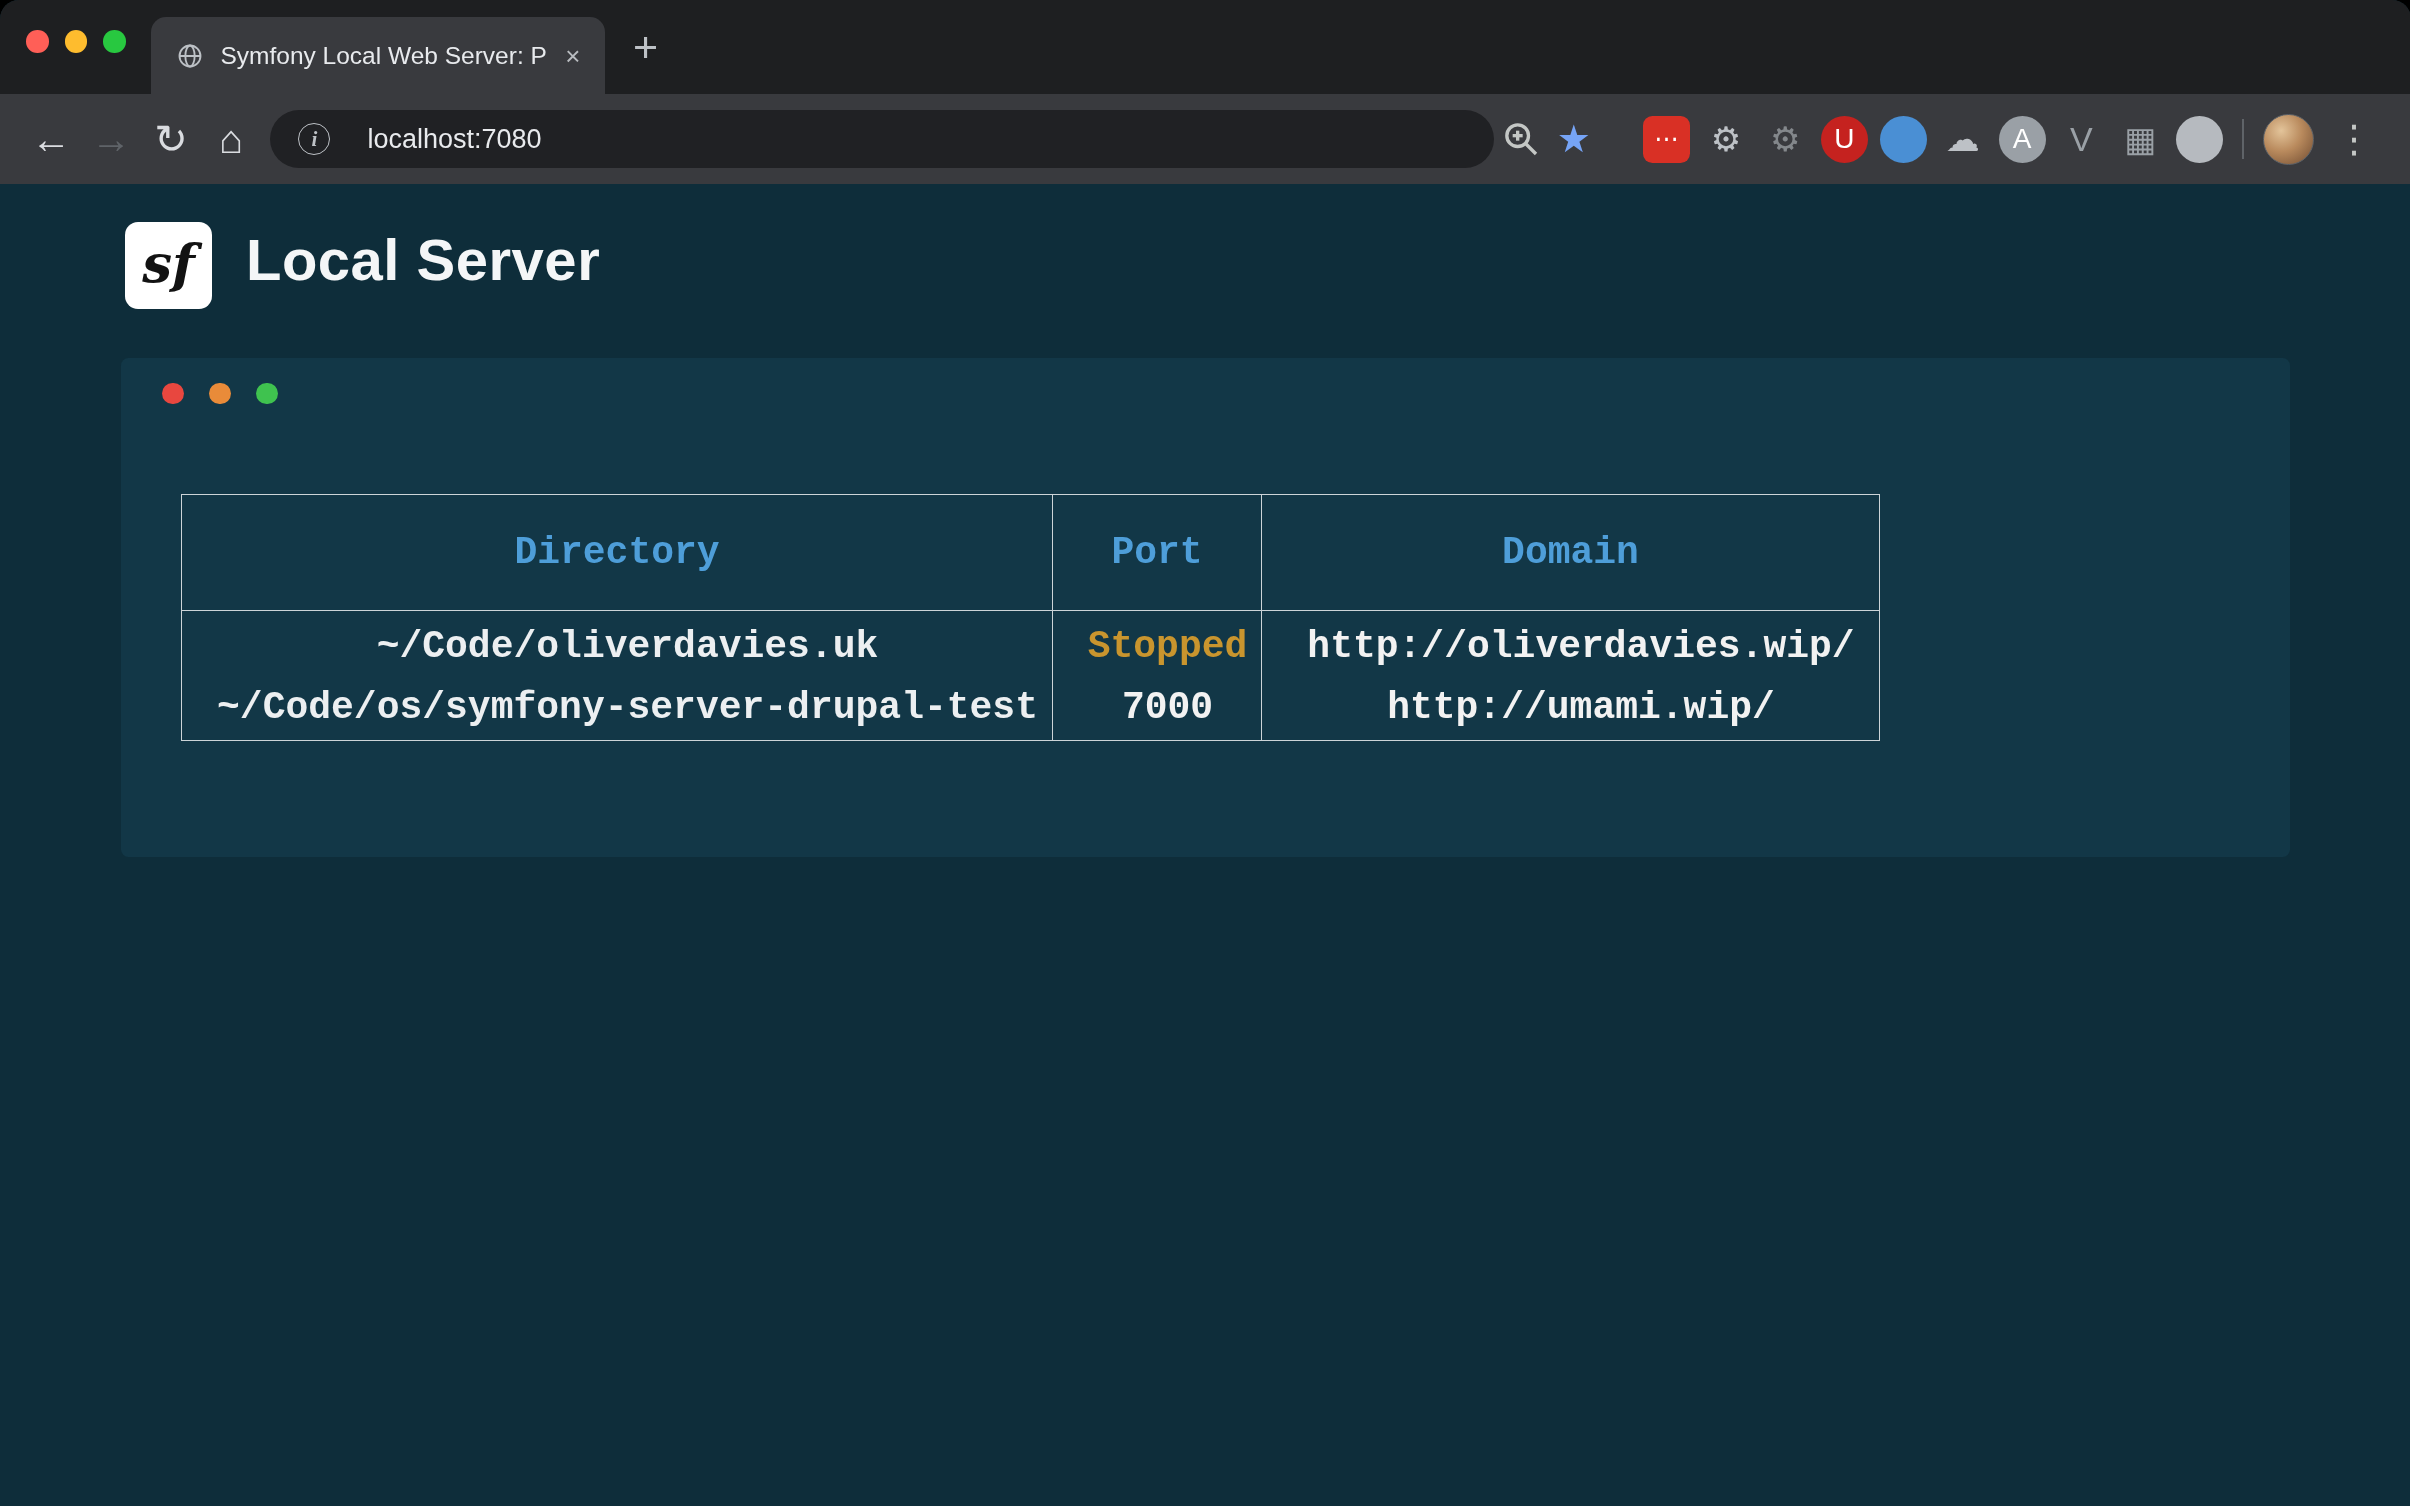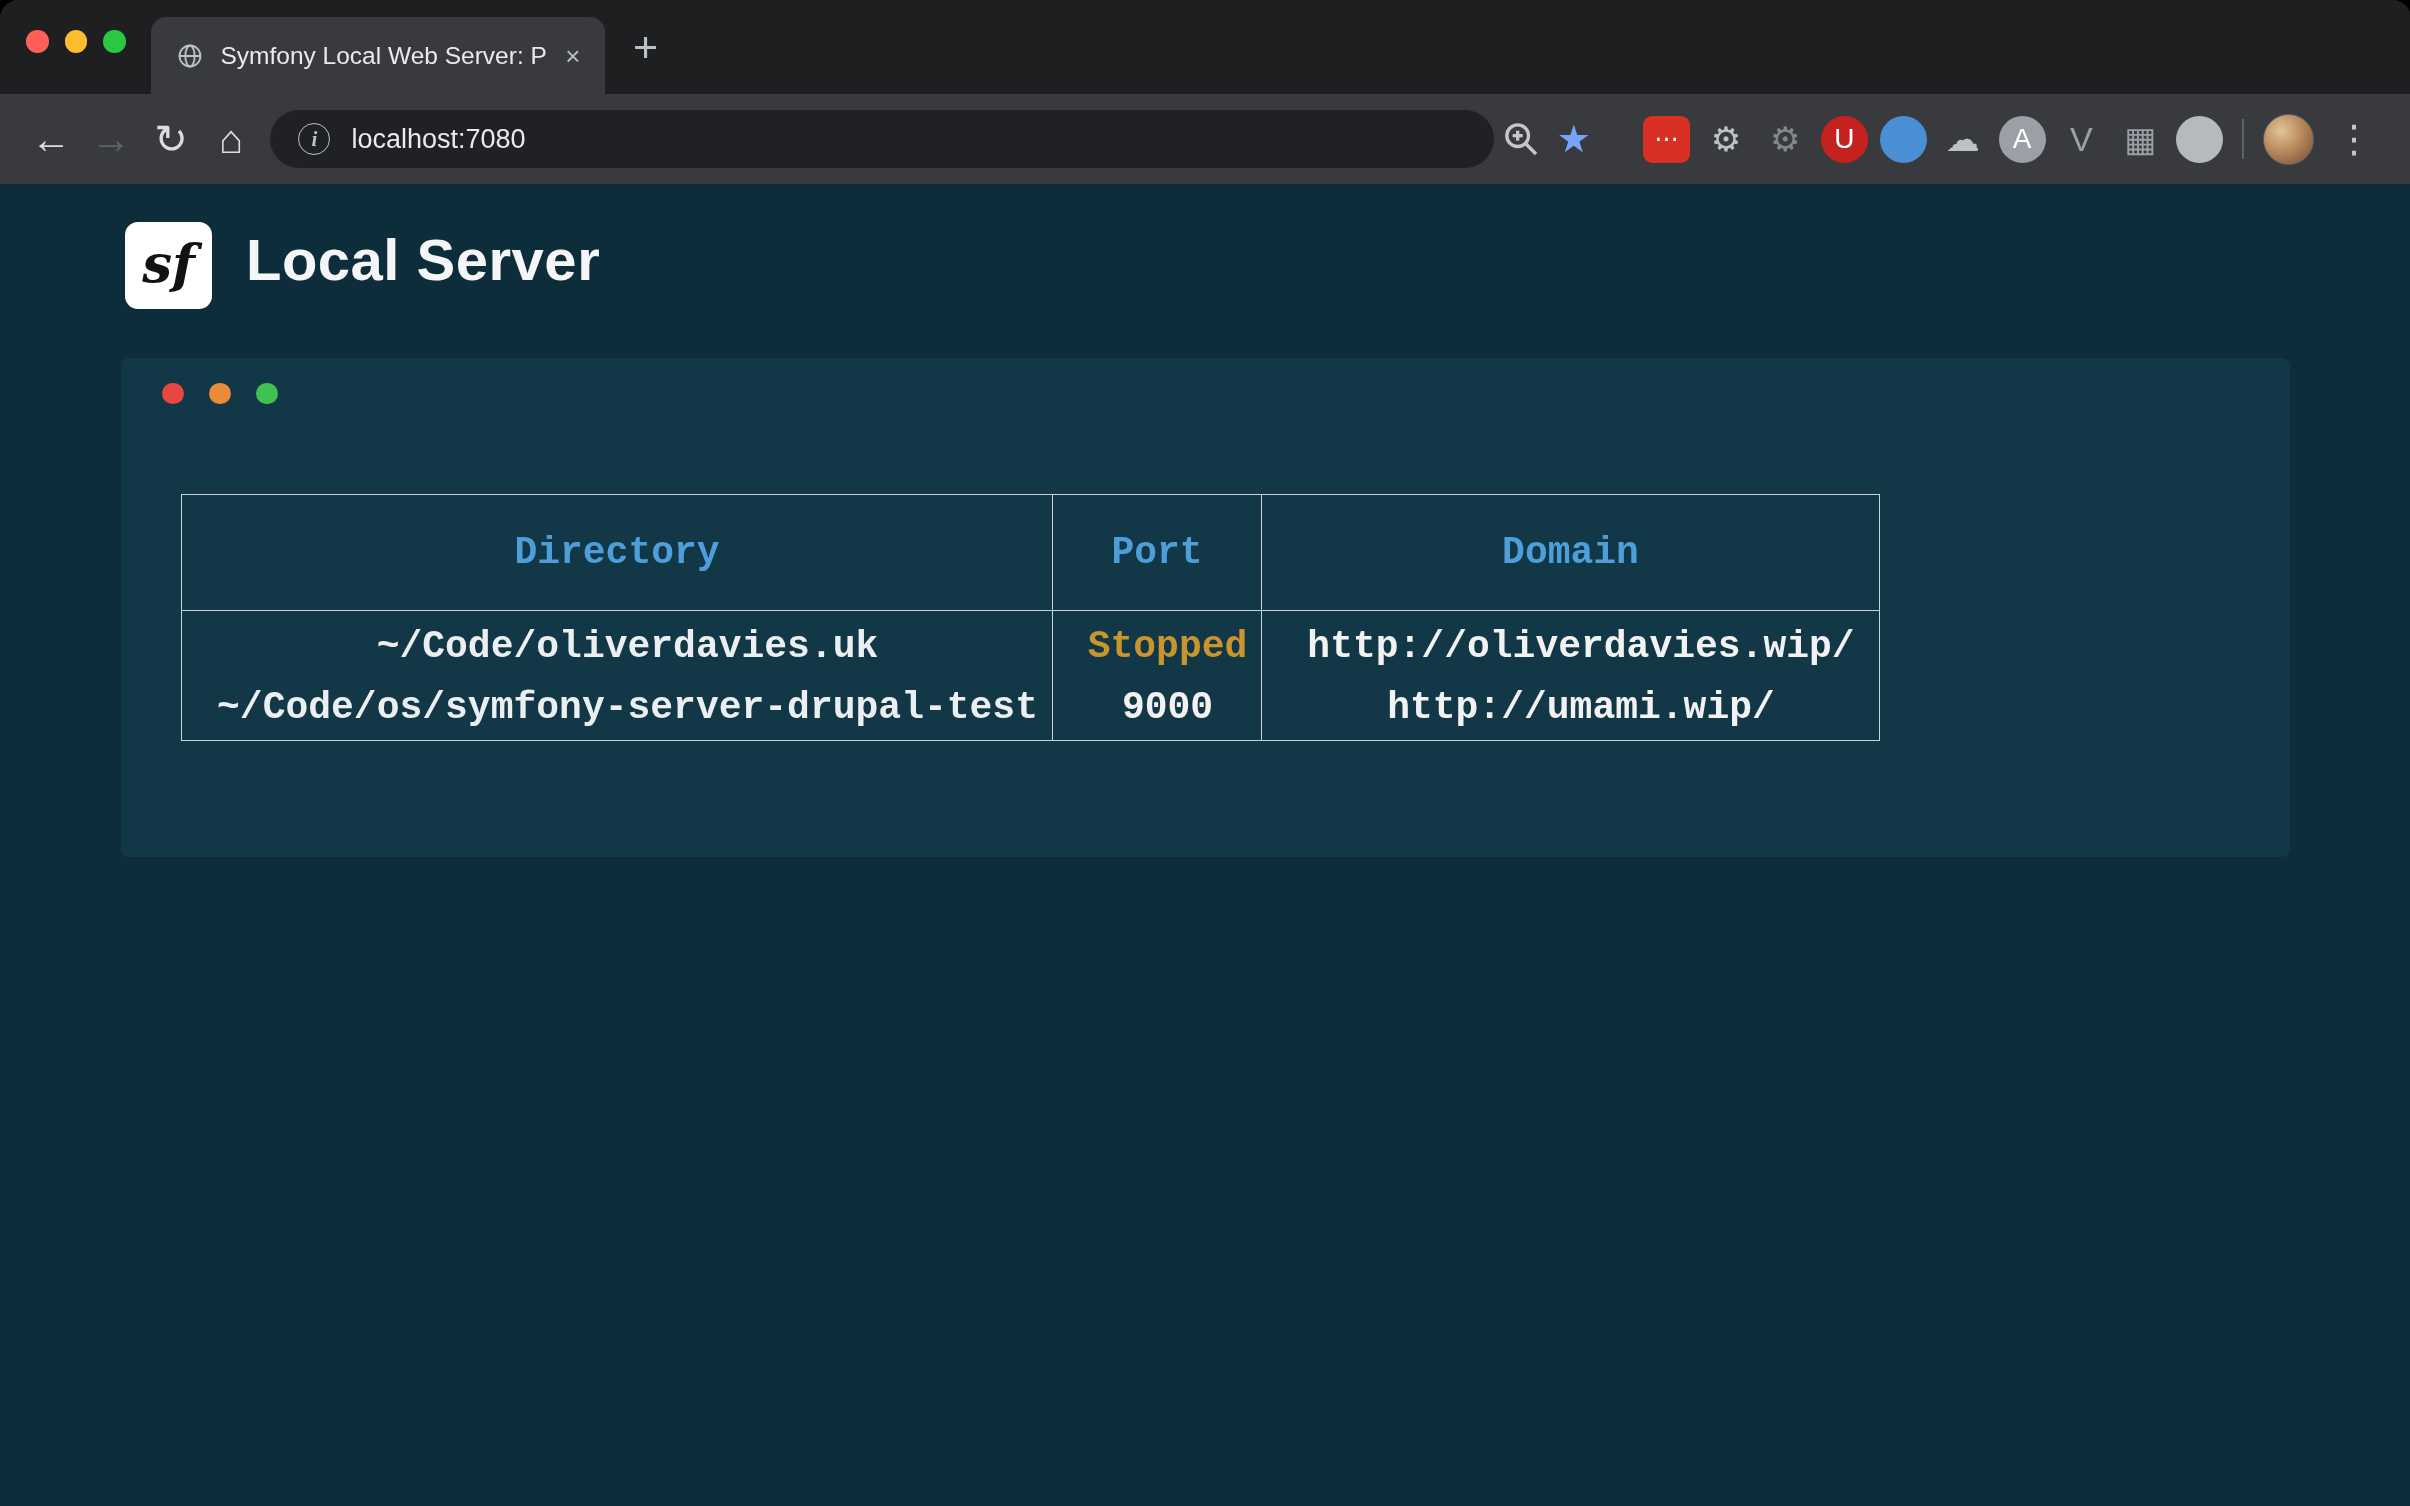--- a/index.html
+++ b/index.html
@@ -16,21 +16,21 @@
   .tab-title { flex:1; font-size:24.5px; color:var(--chrome-text); white-space:nowrap; overflow:hidden; }
   .tab-close { font-size:26px; color:#b9bcc0; line-height:1; }
   .new-tab-btn { position:absolute; left:633px; top:26px; font-size:43px; color:#bdc1c6; line-height:1; }
 
   .toolbar { height:90px; background:var(--toolbar-bg); display:flex; align-items:center; padding:0 21px; flex:0 0 auto; }
   .nav-icon { width:60px; height:60px; border-radius:50%; display:flex; align-items:center; justify-content:center; font-size:40px; color:#dadce0; flex:0 0 auto; }
   .nav-icon.disabled { color:#5f6368; }
 
   .omnibox { width:1224px; height:58px; margin-left:9.4px; background:var(--omnibox-bg); border-radius:30px; display:flex; align-items:center; padding:0 28px; gap:21px; flex:0 0 auto; }
   .info-badge { width:32px; height:32px; border:1.9px solid #bdc1c6; border-radius:50%; color:#bdc1c6; display:flex; align-items:center; justify-content:center; font:italic 700 21px "Liberation Serif", serif; flex:0 0 auto; }
-  .url-text { font-size:27px; color:var(--chrome-text); white-space:nowrap; }
+  .url-text { font-size:27px; color:var(--chrome-text); white-space:nowrap;margin-left:16px; }
 
   .box-action { width:53px; height:53px; display:flex; align-items:center; justify-content:center; flex:0 0 auto; }
   .star { font-size:38px; color:var(--star-blue); }
 
   .right-cluster { margin-left:auto; display:flex; align-items:center; }
   .extensions { display:flex; align-items:center; gap:12.2px; }
   .ext { width:47px; height:47px; display:flex; align-items:center; justify-content:center; font-size:28px; border-radius:50%; line-height:1; }
   .ext.square { border-radius:9.4px; font-size:24.5px; letter-spacing:0.9px; }
   .ext.flat { background:transparent !important; font-size:34px; }
   .toolbar-divider { width:1.9px; height:40px; background:#5f6368; margin:0 19px; }
@@ -154,21 +154,21 @@
           </tr>
         </thead>
         <tbody>
           <tr>
             <td><span class="cell-text">~/Code/oliverdavies.uk</span></td>
             <td><span class="stopped">Stopped</span></td>
             <td><a class="wlink">http://oliverdavies.wip/</a></td>
           </tr>
           <tr>
             <td><span class="cell-text">~/Code/os/symfony-server-drupal-test</span></td>
-            <td><a class="wlink">9000</a></td>
+            <td><a class="wlink">7000</a></td>
             <td><a class="wlink">http://umami.wip/</a></td>
           </tr>
         </tbody>
       </table>
     </div>
 
   </div>
 </div>
 
 

